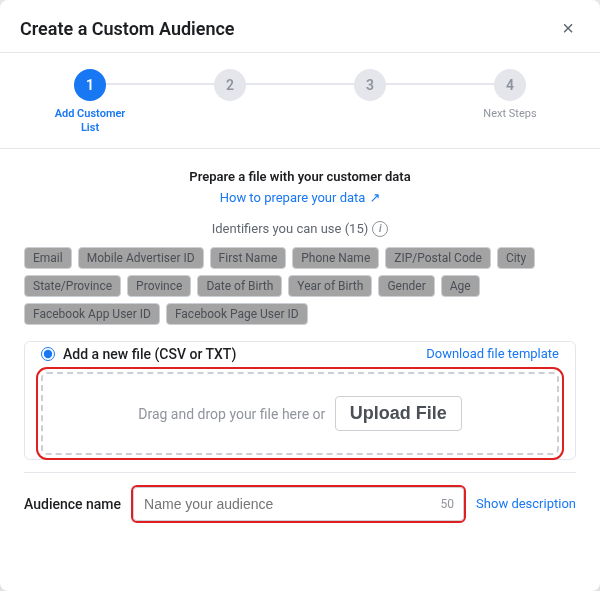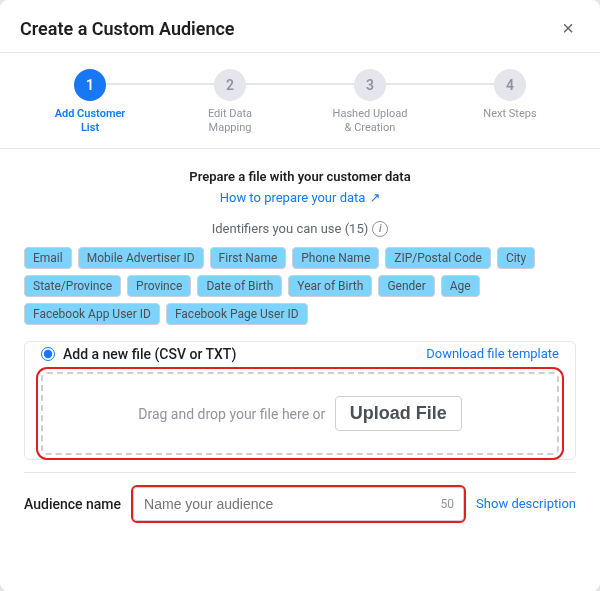--- a/index.html
+++ b/index.html
@@ -144,21 +144,21 @@
       flex-wrap: wrap;
       gap: 6px;
       margin-bottom: 16px;
     }
     .tag {
       border: 1px solid #ccd0d5;
       border-radius: 4px;
       padding: 3px 8px;
       font-size: 12px;
       color: #4b4f56;
-      background: #7dd3fc;
+      background: #a3a3a3;
     }
     .upload-section {
       border: 1px solid #e4e6eb;
       border-radius: 6px;
       padding: 4px 16px;
       margin-bottom: 12px;
     }
     .upload-header {
       display: flex;
       align-items: center;
@@ -268,25 +268,23 @@
   </div>
 
   <div class="stepper">
     <div class="stepper-line"></div>
     <div class="step">
       <div class="step-circle active">1</div>
       <span class="step-label active">Add Customer List</span>
     </div>
     <div class="step">
       <div class="step-circle">2</div>
-      <span class="step-label">Edit Data Mapping</span>
     </div>
     <div class="step">
       <div class="step-circle">3</div>
-      <span class="step-label">Hashed Upload &amp; Creation</span>
     </div>
     <div class="step">
       <div class="step-circle">4</div>
       <span class="step-label">Next Steps</span>
     </div>
   </div>
 
   <div class="modal-body">
 
     <div class="section-title">Prepare a file with your customer data</div>

